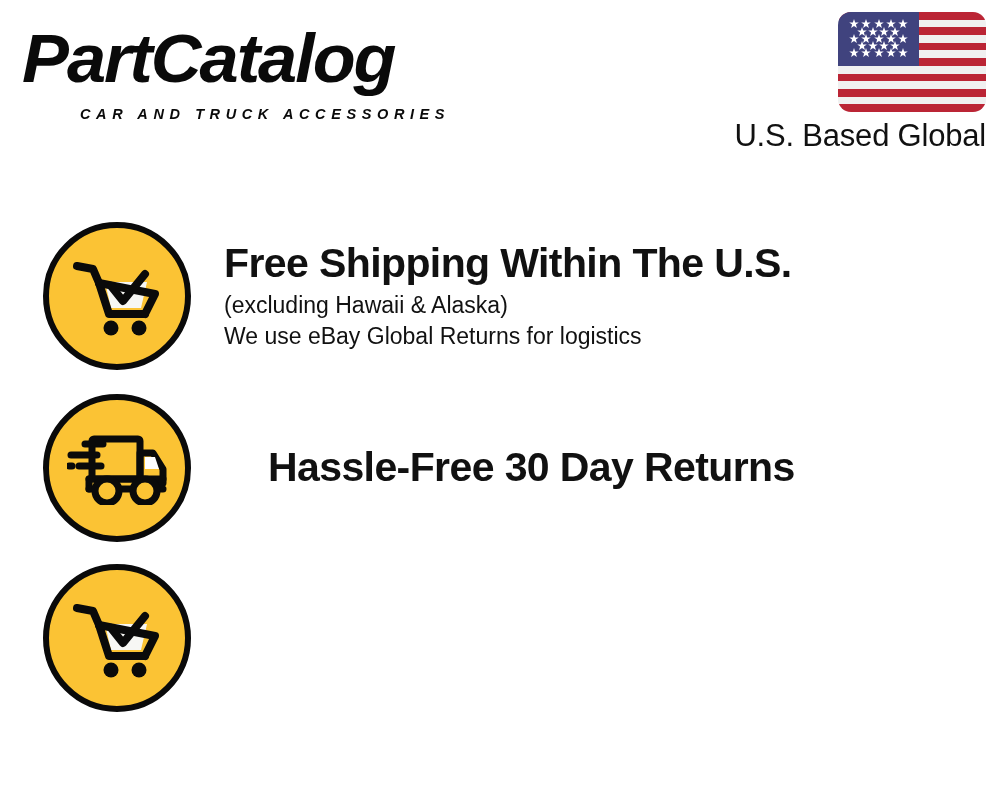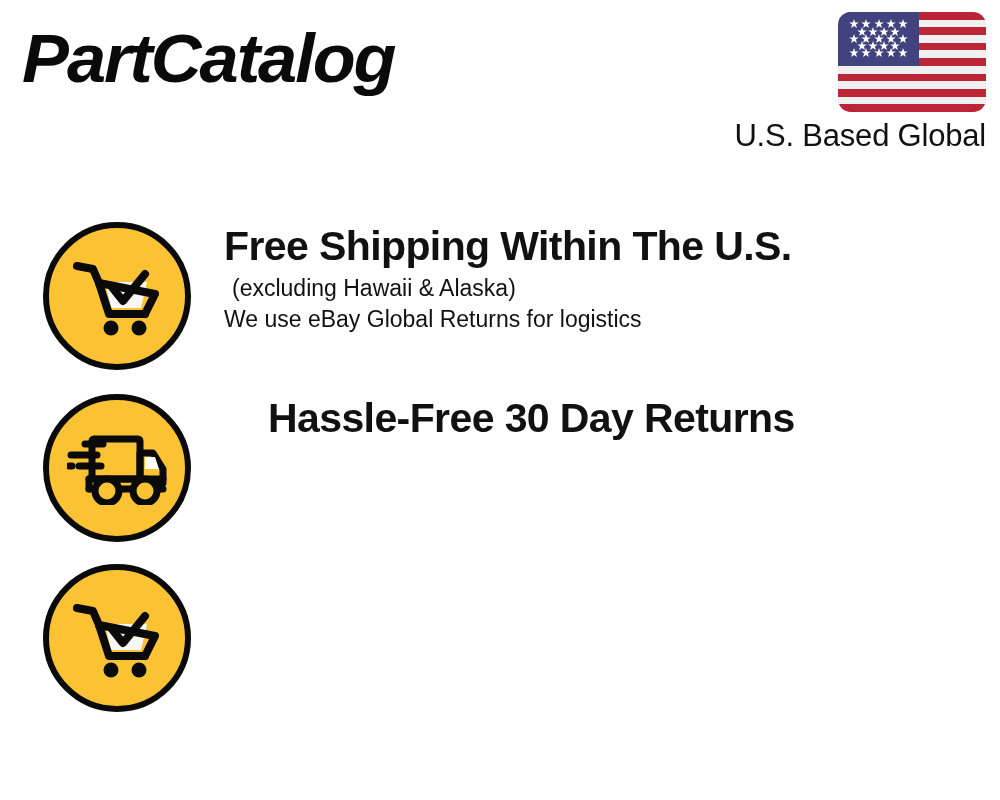--- a/index.html
+++ b/index.html
@@ -127,21 +127,21 @@
     position: absolute;
     left: 0;
     top: 222px;
     width: 1000px;
   }
   .feature-row {
     position: absolute;
     left: 0;
     width: 904px;
     display: flex;
-    align-items: flex-start;
+    align-items: center;
   }
   #feature-row-0 { top: 0px; }
   #feature-row-1 { top: 172px; gap: 44px; }
   #feature-row-2 { top: 342px; }
 
   .badge-circle {
     flex: 0 0 auto;
     width: 148px;
     height: 148px;
     margin-left: 43px;
@@ -172,27 +172,28 @@
     font-size: 23px;
     font-weight: 400;
     line-height: 31px;
     color: #111111;
     white-space: nowrap;
   }
   .feature-sub.bold {
     font-weight: 700;
     margin-top: 7px;
   }
-  .feature-sub.note { margin-top: 3px; margin-left: 8px; }
+  .feature-sub.note { margin-top: 3px; }
 </style>
 </head>
 <body>
 
 <div id="brand-logo">
   <div id="brand-wordmark">PartCatalog</div>
+  <div id="brand-tagline">CAR AND TRUCK ACCESSORIES</div>
 </div>
 
 <div id="us-flag-block">
   <div id="us-flag-icon">
     <div class="stripe red" style="top:0%"></div>
     <div class="stripe white" style="top:7.692%"></div>
     <div class="stripe red" style="top:15.385%"></div>
     <div class="stripe white" style="top:23.077%"></div>
     <div class="stripe red" style="top:30.769%"></div>
     <div class="stripe white" style="top:38.462%"></div>

